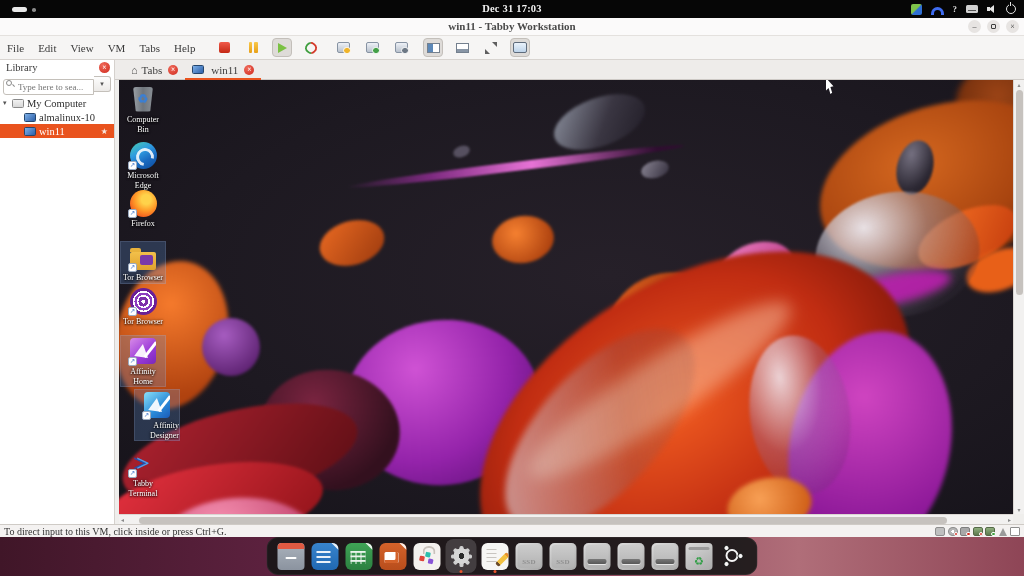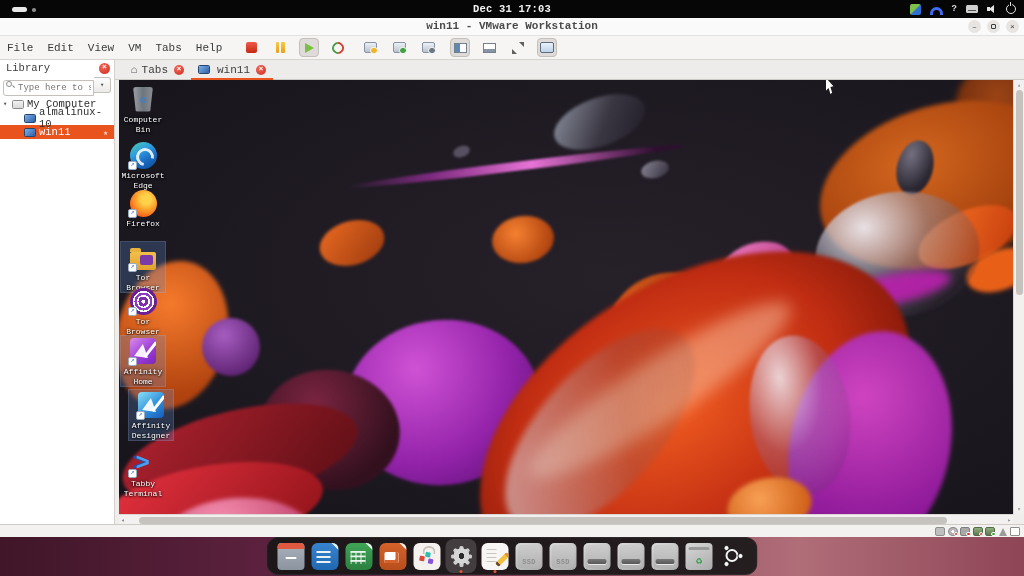--- a/index.html
+++ b/index.html
@@ -1,17 +1,17 @@
 <!DOCTYPE html>
 <html><head>
 <meta charset="utf-8">
 <style>
   html,body{margin:0;padding:0;background:#000;}
   #screen{position:relative;width:1024px;height:576px;overflow:hidden;
-    font-family:Liberation Mono, monospace;
+    font-family:Liberation Serif, serif;
     -webkit-font-smoothing:antialiased;}
   #screen *{box-sizing:border-box;}
 
   
   .topbar{position:absolute;left:0;top:0;width:1024px;height:18px;background:#060606;
     color:#f2f2f2;font-size:10.5px;display:flex;align-items:center;}
   .ws-pill{position:absolute;left:12px;top:7px;width:15px;height:5px;border-radius:3px;background:#e8e8e8;}
   .ws-dot{position:absolute;left:32px;top:8px;width:3.5px;height:3.5px;border-radius:50%;background:#8a8a8a;}
   .clock{position:absolute;left:0;right:0;text-align:center;top:2.5px;font-weight:bold;letter-spacing:.2px;}
   .tray{position:absolute;right:8px;top:0;height:18px;display:flex;align-items:center;gap:9px;}
@@ -231,21 +231,21 @@
       <span class="tray-cube"></span>
       <span class="tray-arc"></span>
       <span class="tray-q">?</span>
       <span class="tray-kbd"></span>
       <span class="vol"></span>
       <span class="pwr"></span>
     </div>
   </div>
 
   <div class="titlebar">
-    <div class="wtitle">win11 - VMware Workstation</div>
+    <div class="wtitle">win11 - Tabby Workstation</div>
     <div class="winbtns">
       <span class="wbtn">
           <span>–</span>
         </span>
       <span class="wbtn">
           <span class="sq"></span>
         </span>
       <span class="wbtn">
           <span>×</span>
         </span>
@@ -421,21 +421,21 @@
         </div>
       <div class="di-label">Tor Browser</div>
     </div>
     <div class="dicon sel" style="left:2px;top:256px;">
       <div class="di-art">
           <span class="a-aph"></span>
         <span class="sc">↗</span>
         </div>
       <div class="di-label">Affinity Home</div>
     </div>
-    <div class="dicon sel" style="left:10px;top:310px;">
+    <div class="dicon sel" style="left:16px;top:310px;text-align:right;">
       <div class="di-art">
           <span class="a-ade"></span>
         <span class="sc">↗</span>
         </div>
       <div class="di-label">Affinity Designer</div>
     </div>
     <div class="dicon" style="left:2px;top:368px;">
       <div class="di-art">
           <span class="a-tabby">
         <b class="back">&gt;</b>
@@ -454,20 +454,21 @@
     <span class="thumb"></span>
     <span class="ad">▾</span>
   </div>
   <div class="hsb">
     <span class="al">◂</span>
     <span class="thumb"></span>
     <span class="ar">▸</span>
   </div>
 
   <div class="statusbar">
+    <span>To direct input to this VM, click inside or press Ctrl+G.</span>
     <span class="devs">
       <span class="dev hd"></span>
       <span class="dev cd">
           <span class="bd r"></span>
         </span>
       <span class="dev us">
           <span class="bd r"></span>
         </span>
       <span class="dev n1">
           <span class="bd r"></span>

